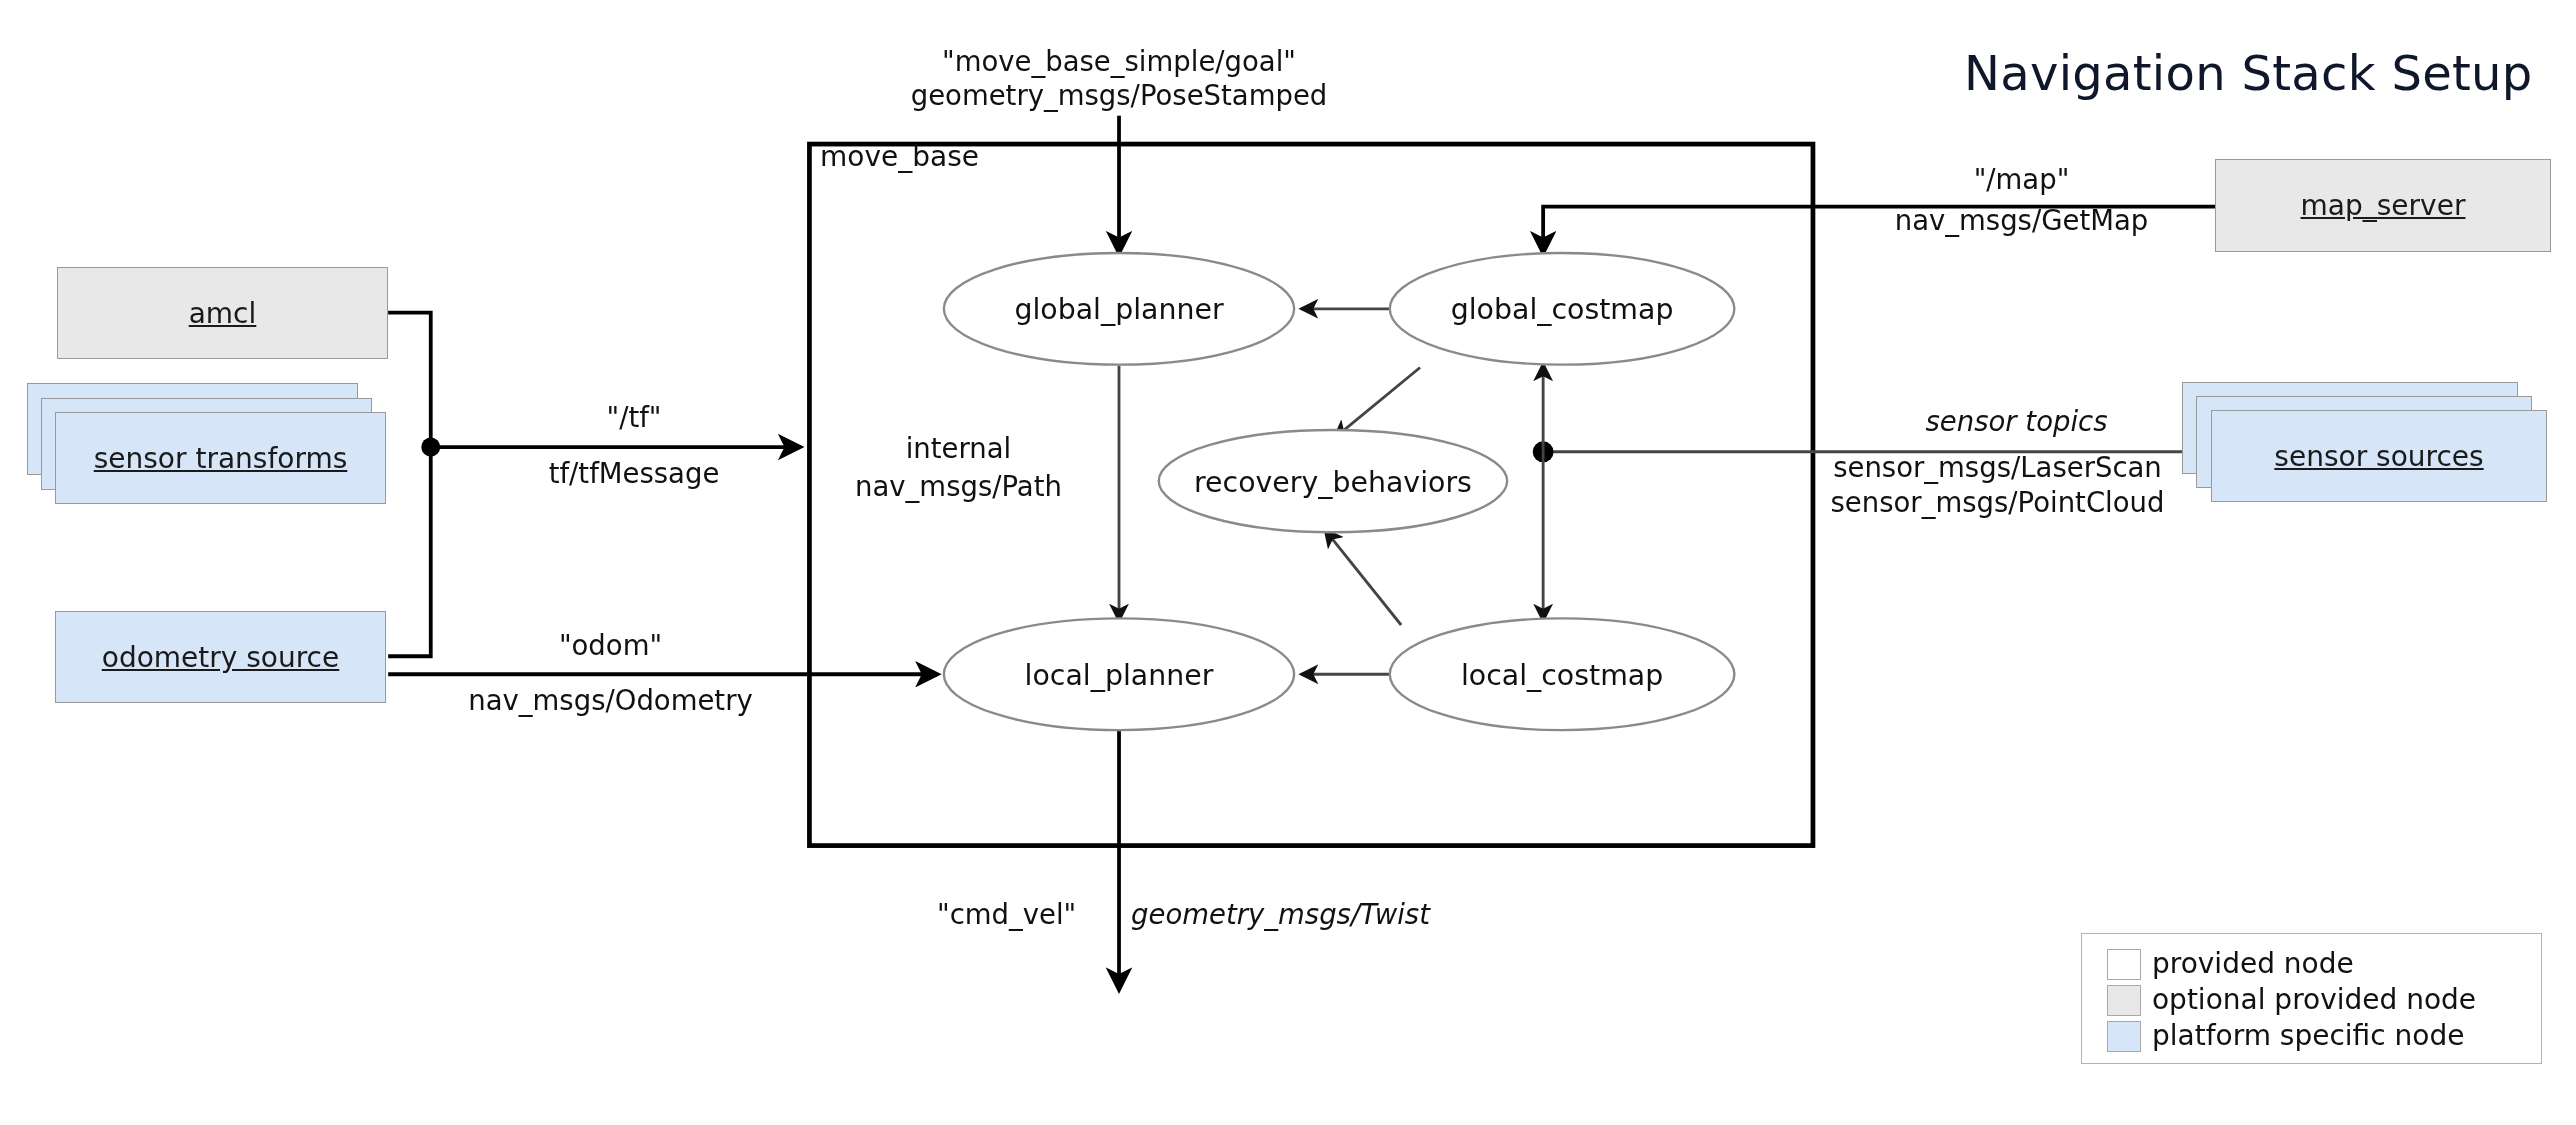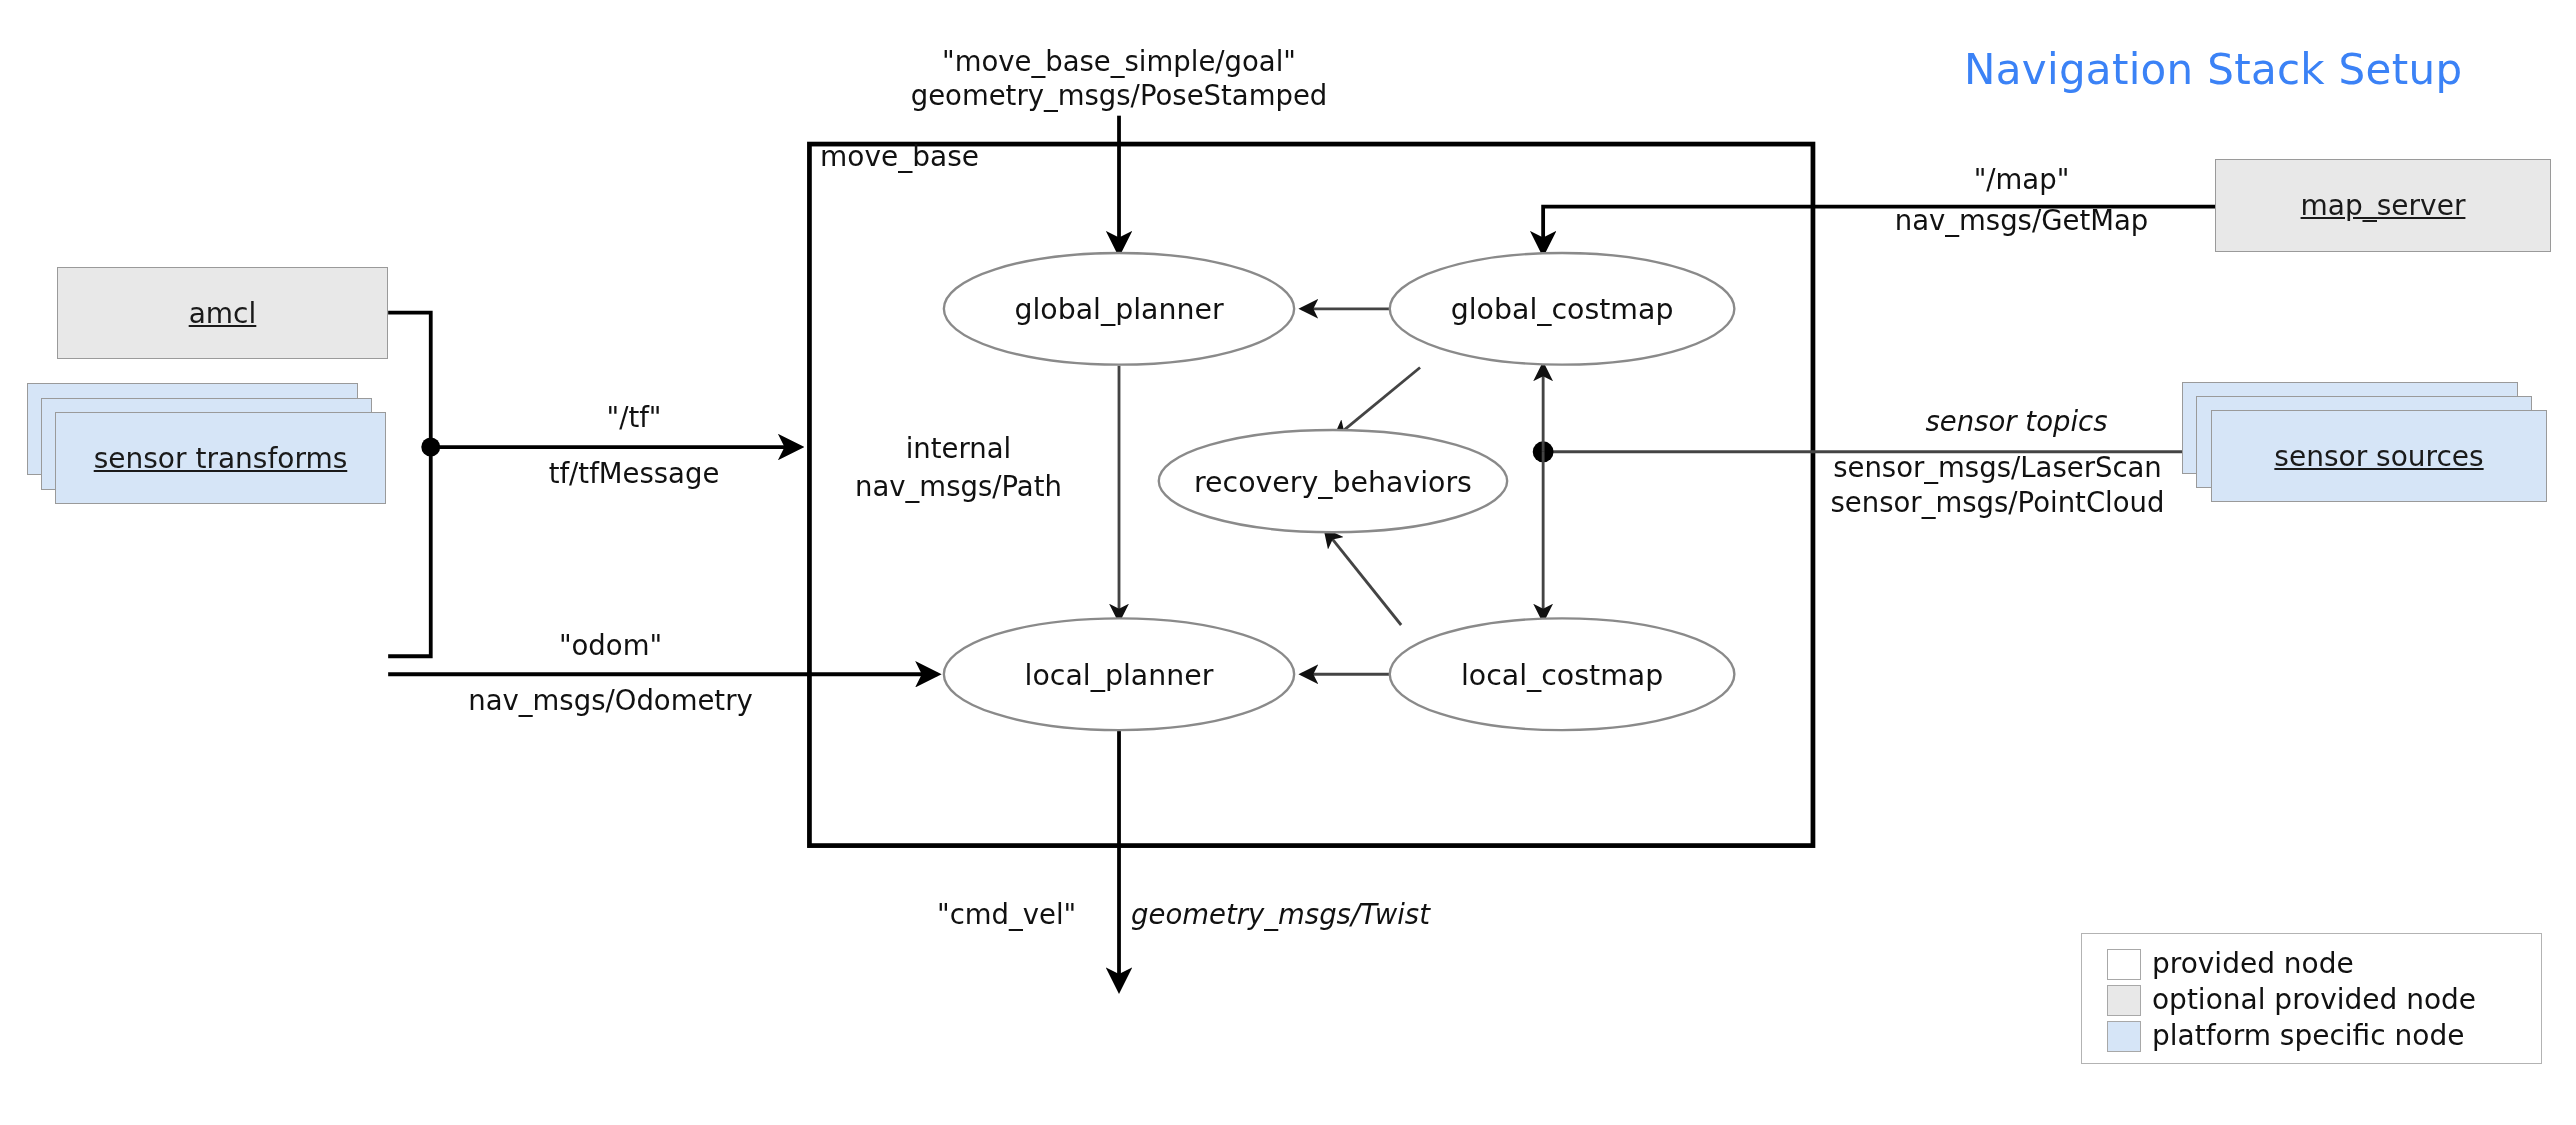--- a/index.html
+++ b/index.html
@@ -17,21 +17,21 @@
   .nodebox.gray{background:#e8e8e8;}
   .nodebox.blue{background:#d6e5f7;}
   .stackback{position:absolute;box-sizing:border-box;border:1.9px solid #9a9a9a;
              background:#d6e5f7;}
   .elabel{position:absolute;font-size:27.5px;color:#111111;text-align:center;
           line-height:1.18;white-space:pre;}
   .elabel.ital{font-style:italic;}
   .elabel.lft{text-align:left;}
   .ellipse-label{font-size:30px;fill:#111111;
                  font-family:"DejaVu Sans","Liberation Sans",sans-serif;}
-  #page-title{position:absolute;font-size:42px;color:#3b82f6;letter-spacing:0.3px;}
+  #page-title{position:absolute;font-size:48px;color:#0f172a;letter-spacing:0.3px;}
   #mb-label{position:absolute;font-size:28px;color:#111111;}
   #legend{position:absolute;box-sizing:border-box;border:1.9px solid #b3b3b3;
           background:#ffffff;padding:9.5px 13.3px 11.4px 24.6px;}
   .legend-row{display:flex;align-items:flex-end;height:36px;}
   .legend-swatch{width:34px;height:31px;box-sizing:border-box;
                  border:1.9px solid #a8a8a8;margin-right:11.4px;flex:none;}
   .legend-text{font-size:28px;color:#111111;}
 </style>
 </head>
 <body>
@@ -109,20 +109,23 @@
   </div>
 
   <div class="boxwrap">
     <div class="stackback" style="left:26.5px;top:383px;width:331px;height:92px;"></div>
     <div class="stackback" style="left:41px;top:398px;width:331px;height:92px;"></div>
     <div class="nodebox blue" style="left:55px;top:412px;width:331px;height:92px;">
       <span>sensor transforms</span>
     </div>
   </div>
 
+  <div class="nodebox blue" style="left:55px;top:611px;width:331px;height:92px;">
+    <span>odometry source</span>
+  </div>
 
   <div class="nodebox gray" style="left:2215px;top:159px;width:336px;height:93px;">
     <span>map_server</span>
   </div>
 
   <div class="boxwrap">
     <div class="stackback" style="left:2182px;top:382px;width:336px;height:92px;"></div>
     <div class="stackback" style="left:2196px;top:396px;width:336px;height:92px;"></div>
     <div class="nodebox blue" style="left:2211px;top:410px;width:336px;height:92px;">
       <span>sensor sources</span>

